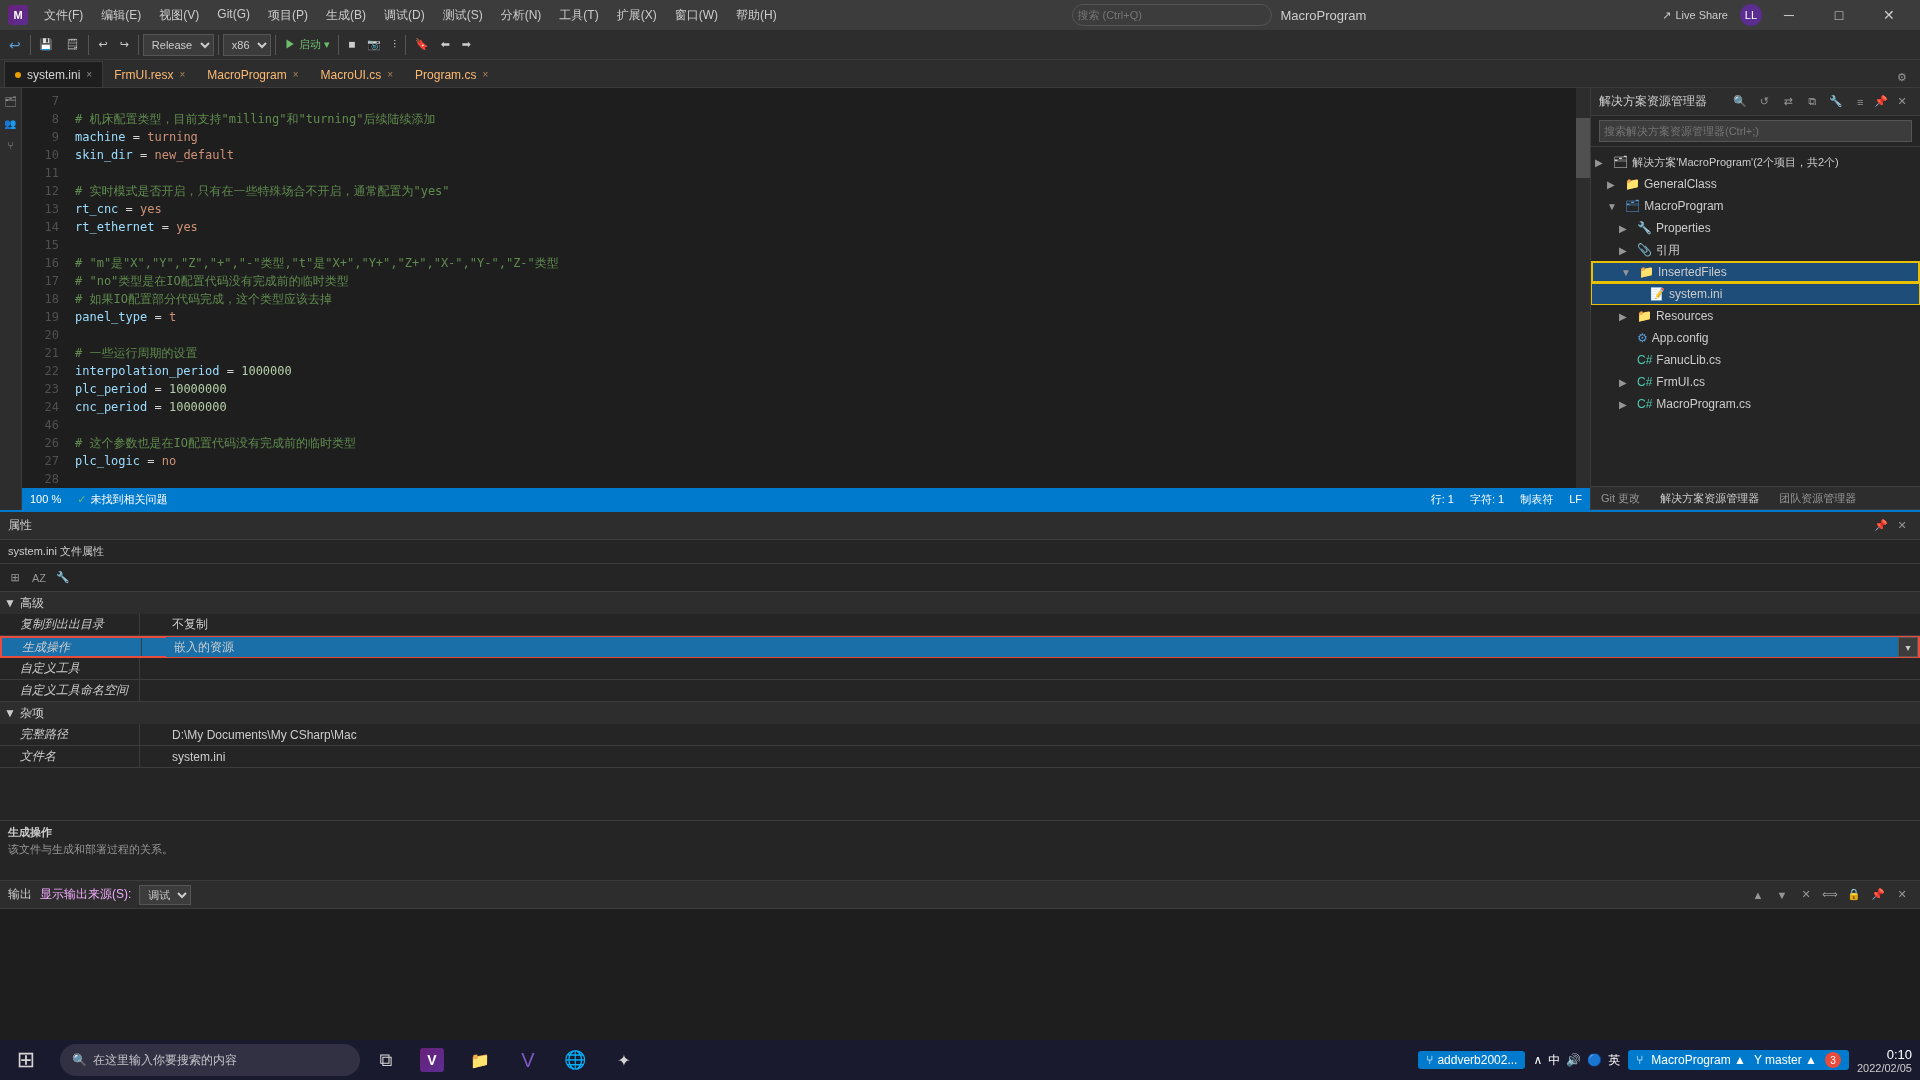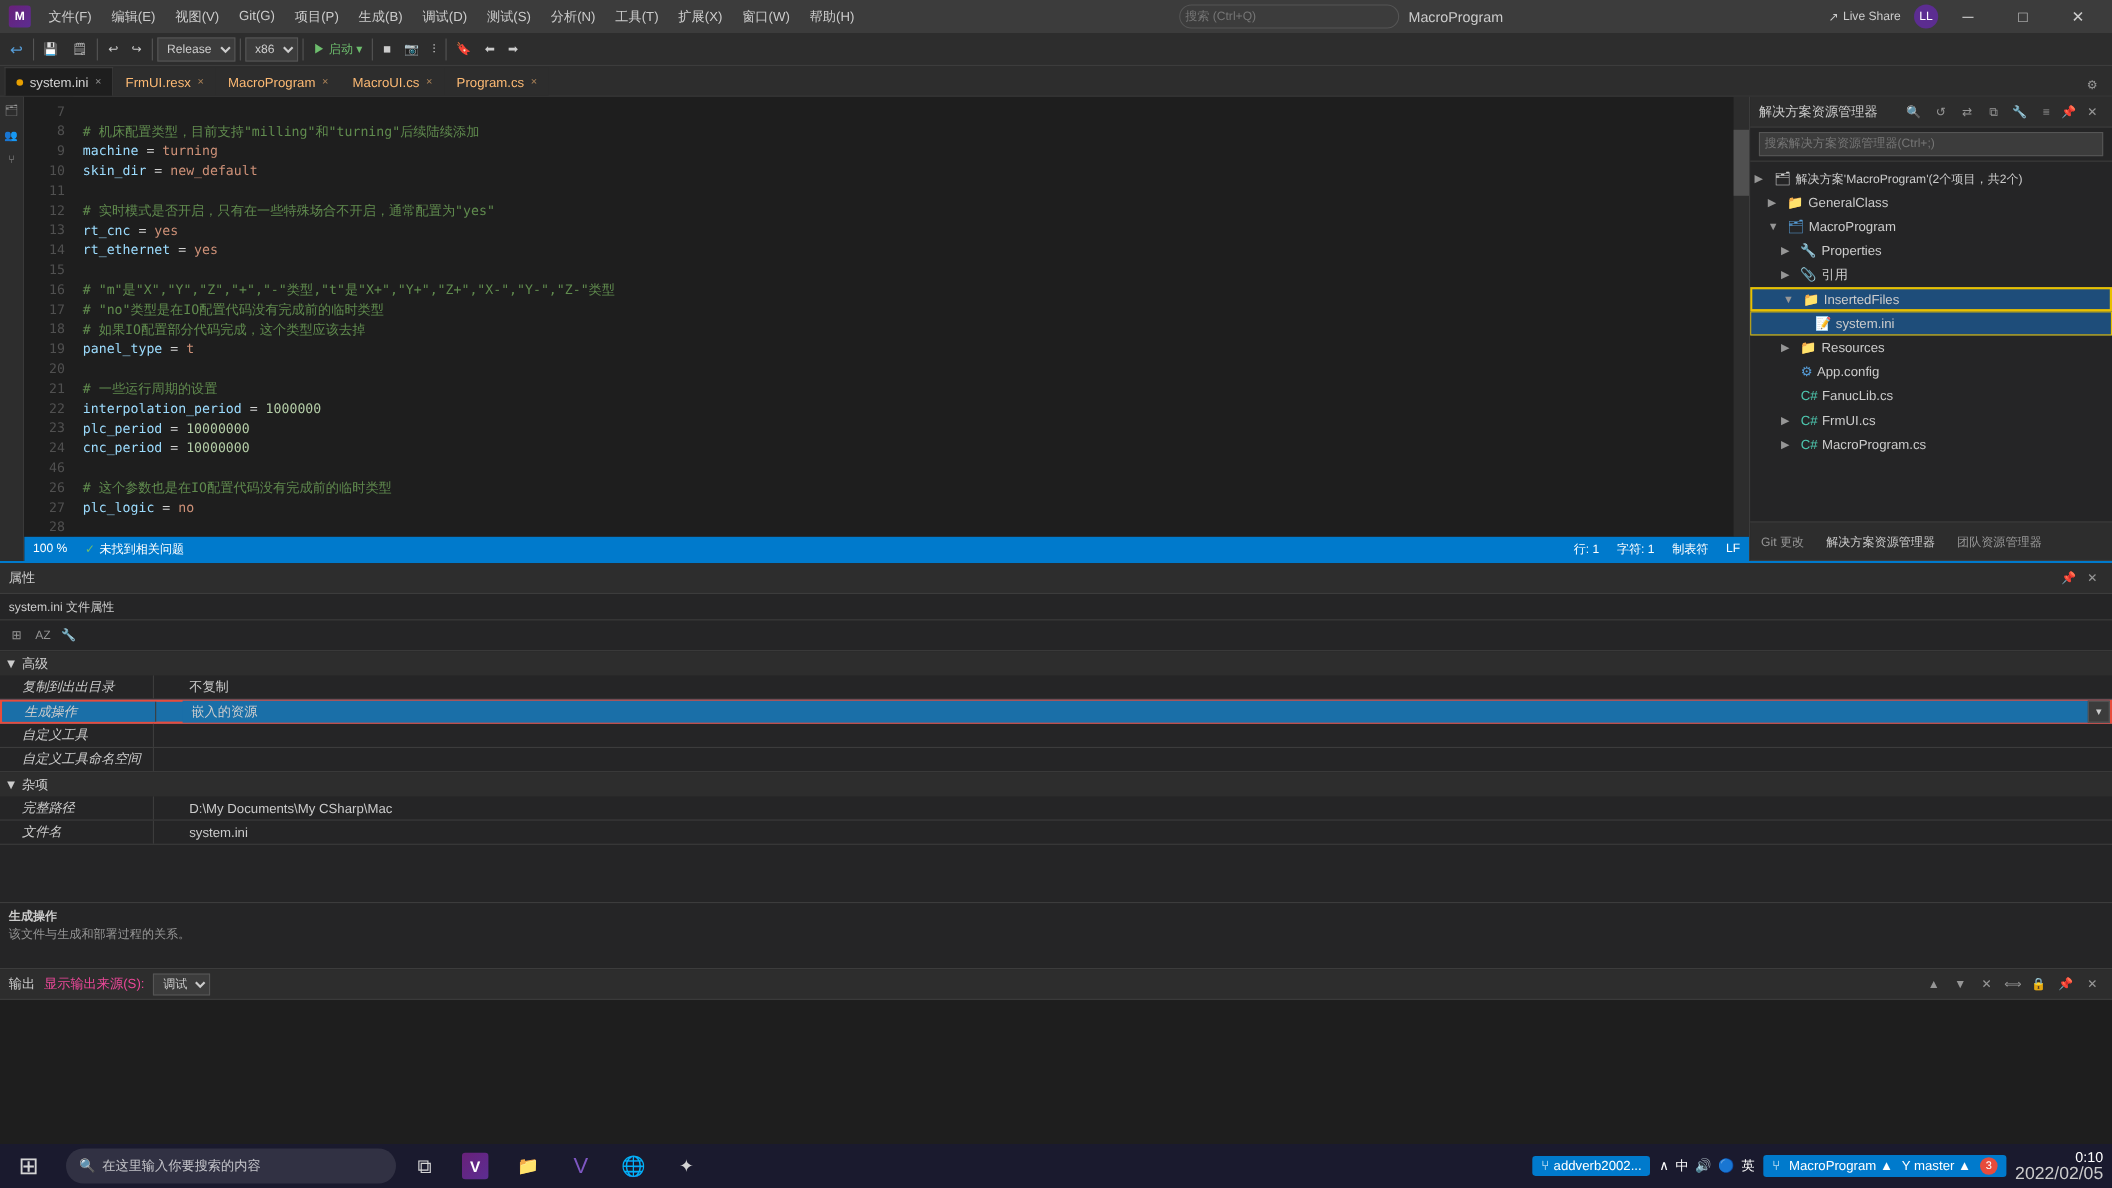--- a/index.html
+++ b/index.html
@@ -50,21 +50,21 @@
     #solution-explorer { flex: 1; overflow: hidden; display: flex; flex-direction: column; }
     #se-header { height: 28px; background: #2d2d2d; display: flex; align-items: center; padding: 0 8px; justify-content: space-between; font-size: 12px; color: #ccc; border-bottom: 1px solid #3c3c3c; }
     .se-hbtn { width: 20px; height: 20px; display: flex; align-items: center; justify-content: center; cursor: pointer; color: #969696; font-size: 11px; }
     #se-search { height: 22px; background: #3c3c3c; border: 1px solid #555; color: #ccc; font-size: 11px; padding: 0 4px; width: 200px; }
     #se-tree { flex: 1; overflow: auto; padding: 4px 0; }
     .tree-item { height: 22px; display: flex; align-items: center; padding-left: 8px; cursor: pointer; font-size: 12px; color: #ccc; gap: 4px; }
     .tree-expand { width: 14px; font-size: 10px; color: #969696; }
     .indent-1 { padding-left: 16px; }
     .indent-2 { padding-left: 28px; }
     .indent-3 { padding-left: 40px; }
-    #se-tabs { height: 36px; background: #2d2d2d; display: flex; align-items: center; border-top: 1px solid #3c3c3c; border-bottom: 1px solid #3c3c3c; }
+    #se-tabs { height: 24px; background: #2d2d2d; display: flex; align-items: center; border-top: 1px solid #3c3c3c; border-bottom: 1px solid #3c3c3c; }
     .se-tab { padding: 2px 10px; font-size: 11px; cursor: pointer; color: #969696; }
 
     
     #props-panel { height: 370px; background: #252526; border-top: 2px solid #007acc; display: flex; flex-direction: column; }
     #props-header { height: 28px; background: #2d2d2d; display: flex; align-items: center; padding: 0 8px; justify-content: space-between; font-size: 12px; color: #ccc; border-bottom: 1px solid #3c3c3c; }
     #props-toolbar { height: 28px; display: flex; align-items: center; padding: 0 4px; gap: 2px; border-bottom: 1px solid #3c3c3c; }
     .props-tbtn { width: 22px; height: 22px; display: flex; align-items: center; justify-content: center; cursor: pointer; color: #969696; font-size: 11px; }
     #props-content { flex: 1; overflow: auto; }
     .props-section { }
     .props-section-header { height: 22px; display: flex; align-items: center; padding-left: 4px; gap: 4px; background: #2d2d2d; font-size: 12px; color: #ccc; cursor: pointer; }
@@ -74,41 +74,41 @@
     .props-dropdown-btn { width: 20px; height: 20px; background: #3c3c3c; border: 1px solid #555; display: flex; align-items: center; justify-content: center; cursor: pointer; font-size: 10px; }
     #props-desc { height: 60px; padding: 4px 8px; border-top: 1px solid #3c3c3c; }
     #props-desc-title { font-size: 11px; color: #ccc; font-weight: bold; }
     #props-desc-text { font-size: 11px; color: #969696; margin-top: 2px; }
 
     
     #output-panel { height: 220px; background: #1e1e1e; border-top: 1px solid #3c3c3c; display: flex; flex-direction: column; }
     #output-header { height: 28px; background: #2d2d2d; display: flex; align-items: center; padding: 0 8px; justify-content: space-between; border-bottom: 1px solid #3c3c3c; }
     #output-title { font-size: 12px; color: #ccc; }
     #output-toolbar { display: flex; align-items: center; gap: 4px; }
-    #output-source-label { font-size: 12px; color: #ec4899; }
+    #output-source-label { font-size: 12px; color: #f0abfc; }
     #output-source-select { height: 20px; background: #3c3c3c; border: 1px solid #555; color: #ccc; font-size: 11px; padding: 0 4px; }
     .output-tbtn { width: 20px; height: 20px; display: flex; align-items: center; justify-content: center; cursor: pointer; color: #969696; font-size: 11px; }
     #output-content { flex: 1; padding: 4px 8px; font-size: 12px; font-family: 'Consolas', monospace; color: #d4d4d4; overflow: auto; }
     #output-tabs { height: 22px; background: #2d2d2d; display: flex; align-items: center; border-top: 1px solid #3c3c3c; }
     .output-tab { padding: 2px 12px; font-size: 12px; cursor: pointer; color: #969696; border-right: 1px solid #3c3c3c; }
     .output-tab.active { color: #d4d4d4; }
 
     
     #taskbar { height: 40px; background: #1a1a2e; display: flex; align-items: center; justify-content: space-between; padding: 0 8px; position: fixed; bottom: 0; left: 0; width: 1920px; }
     #taskbar-left { display: flex; align-items: center; gap: 4px; }
     #taskbar-center { display: flex; align-items: center; gap: 8px; flex: 1; padding: 0 16px; }
     #taskbar-right { display: flex; align-items: center; gap: 8px; color: #fff; font-size: 12px; }
     .taskbar-icon { width: 36px; height: 36px; display: flex; align-items: center; justify-content: center; cursor: pointer; font-size: 18px; border-radius: 4px; }
     #search-box { display: flex; align-items: center; height: 32px; background: rgba(255,255,255,0.1); border-radius: 16px; padding: 0 12px; gap: 6px; cursor: pointer; }
     #search-box-text { color: rgba(255,255,255,0.7); font-size: 12px; }
     .taskbar-app { display: flex; align-items: center; gap: 4px; padding: 4px 8px; cursor: pointer; border-radius: 4px; }
     .taskbar-app-icon { width: 24px; height: 24px; display: flex; align-items: center; justify-content: center; font-size: 16px; }
     #clock { text-align: right; }
     #clock-time { font-size: 13px; color: #fff; }
-    #clock-date { font-size: 16px; color: #ccc; }
+    #clock-date { font-size: 11px; color: #ccc; }
 
     
     ::-webkit-scrollbar { width: 8px; height: 8px; }
     ::-webkit-scrollbar-track { background: #1e1e1e; }
     ::-webkit-scrollbar-thumb { background: #424242; }
 
     .pin-icon { cursor: pointer; color: #969696; font-size: 11px; }
     .header-actions { display: flex; gap: 4px; align-items: center; }
 
     .live-share-btn { display: flex; align-items: center; gap: 4px; padding: 2px 8px; cursor: pointer; color: #ccc; font-size: 11px; }

